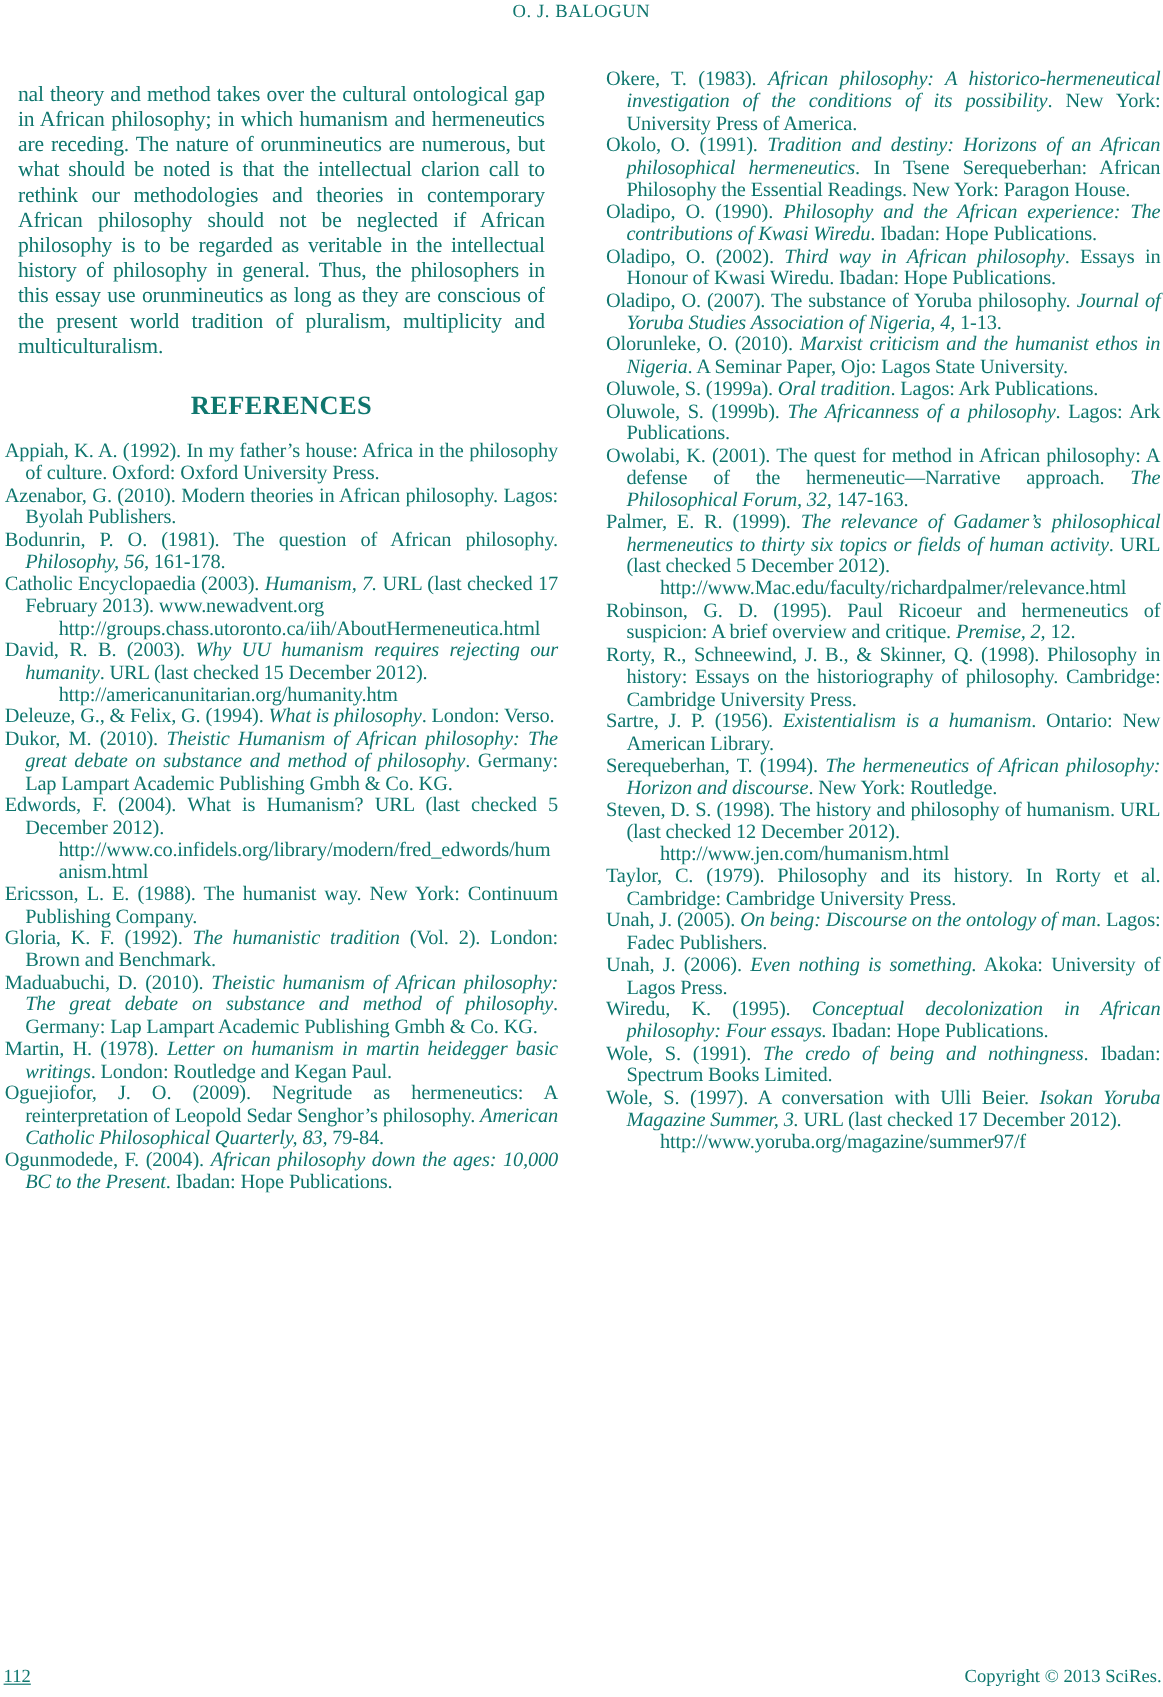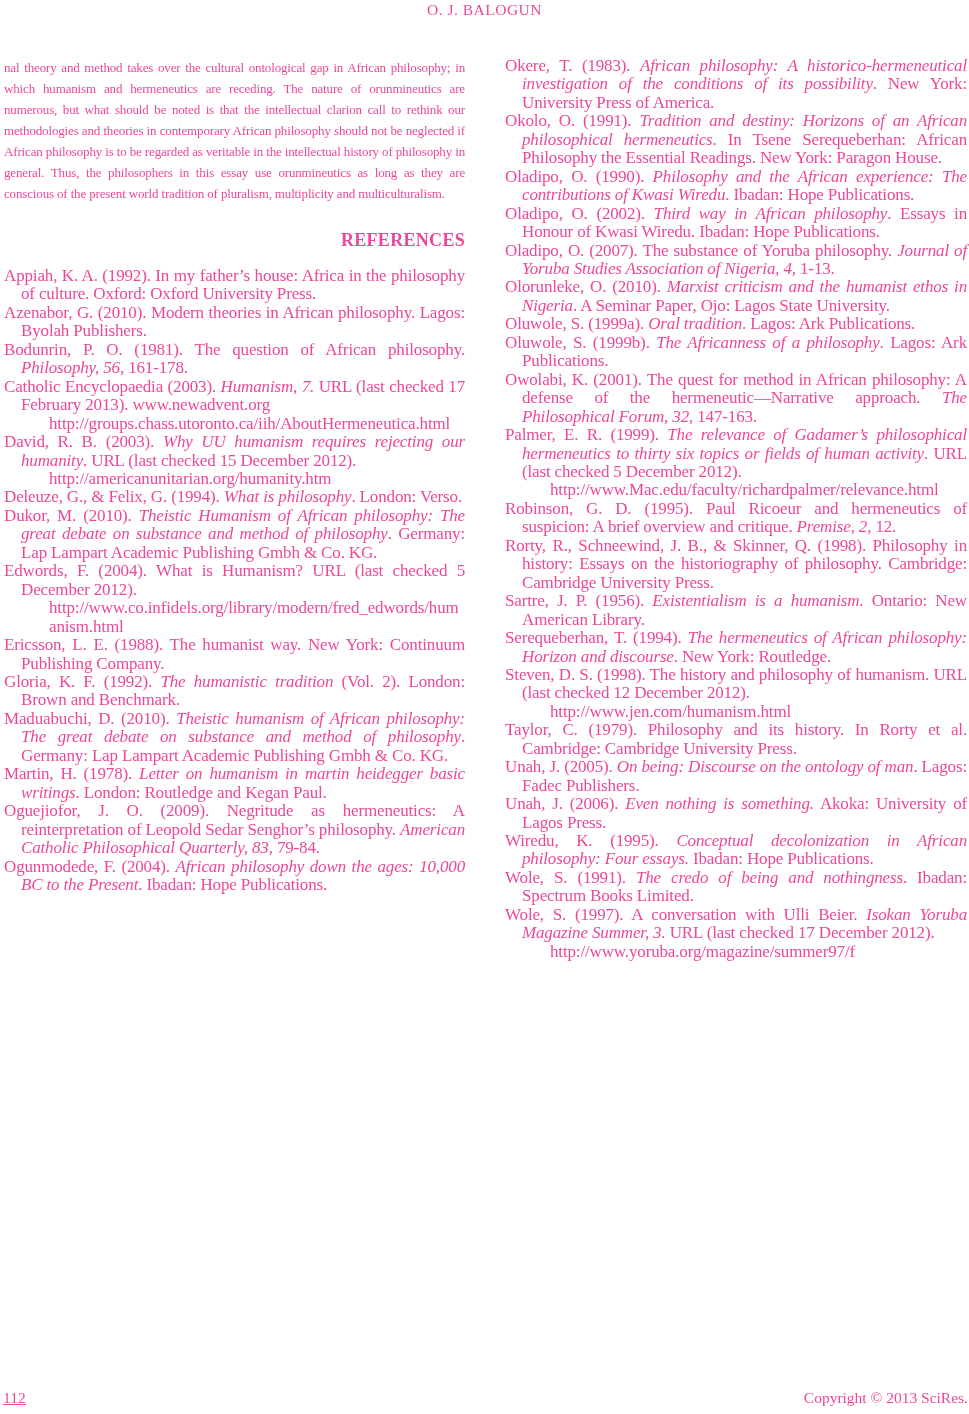--- a/index.html
+++ b/index.html
@@ -1,33 +1,33 @@
 <!DOCTYPE html>
 <html><head>
 <meta charset="utf-8">
 <style>
   html,body { margin:0; padding:0; background:#ffffff; }
   .page {
     position:relative; width:969px; height:1414px; background:#ffffff;
-    color:#ec4899; font-family:"Liberation Serif", serif; overflow:hidden;
+    color:#0f766e; font-family:"Liberation Serif", serif; overflow:hidden;
   }
   .running-head {
     position:absolute; top:1px; left:0; width:100%;
     text-align:center; font-size:15.5px; letter-spacing:0.5px;
   }
   .col { position:absolute; top:57px; }
   .col-left  { left:4px;   width:461px; }
   .col-right { left:505px; width:462px; }
   .body-par {
-    margin:0; font-size:13px; line-height:21px; text-align:justify;
+    margin:11px; font-size:18px; line-height:21px; text-align:justify;
     letter-spacing:-0.15px;
   }
   .refs-heading {
-    margin:26px 0 16px 0; text-align:right;
-    font-size:18px; font-weight:bold; letter-spacing:0.3px;
+    margin:26px 0 16px 0; text-align:center;
+    font-size:22px; font-weight:bold; letter-spacing:0.3px;
   }
   .ref {
     margin:0; font-size:17px; line-height:18.45px; text-align:justify;
     padding-left:17px; text-indent:-17px; letter-spacing:-0.15px;
   }
   .ref .url {
     display:block; text-indent:0; text-align:left; word-break:break-all;margin-left:28px;
   }
   .footer-left  { position:absolute; left:3px;  top:1389px; font-size:15.5px;text-decoration:underline; }
   .footer-right { position:absolute; right:1px; top:1389px; font-size:15.5px; }

